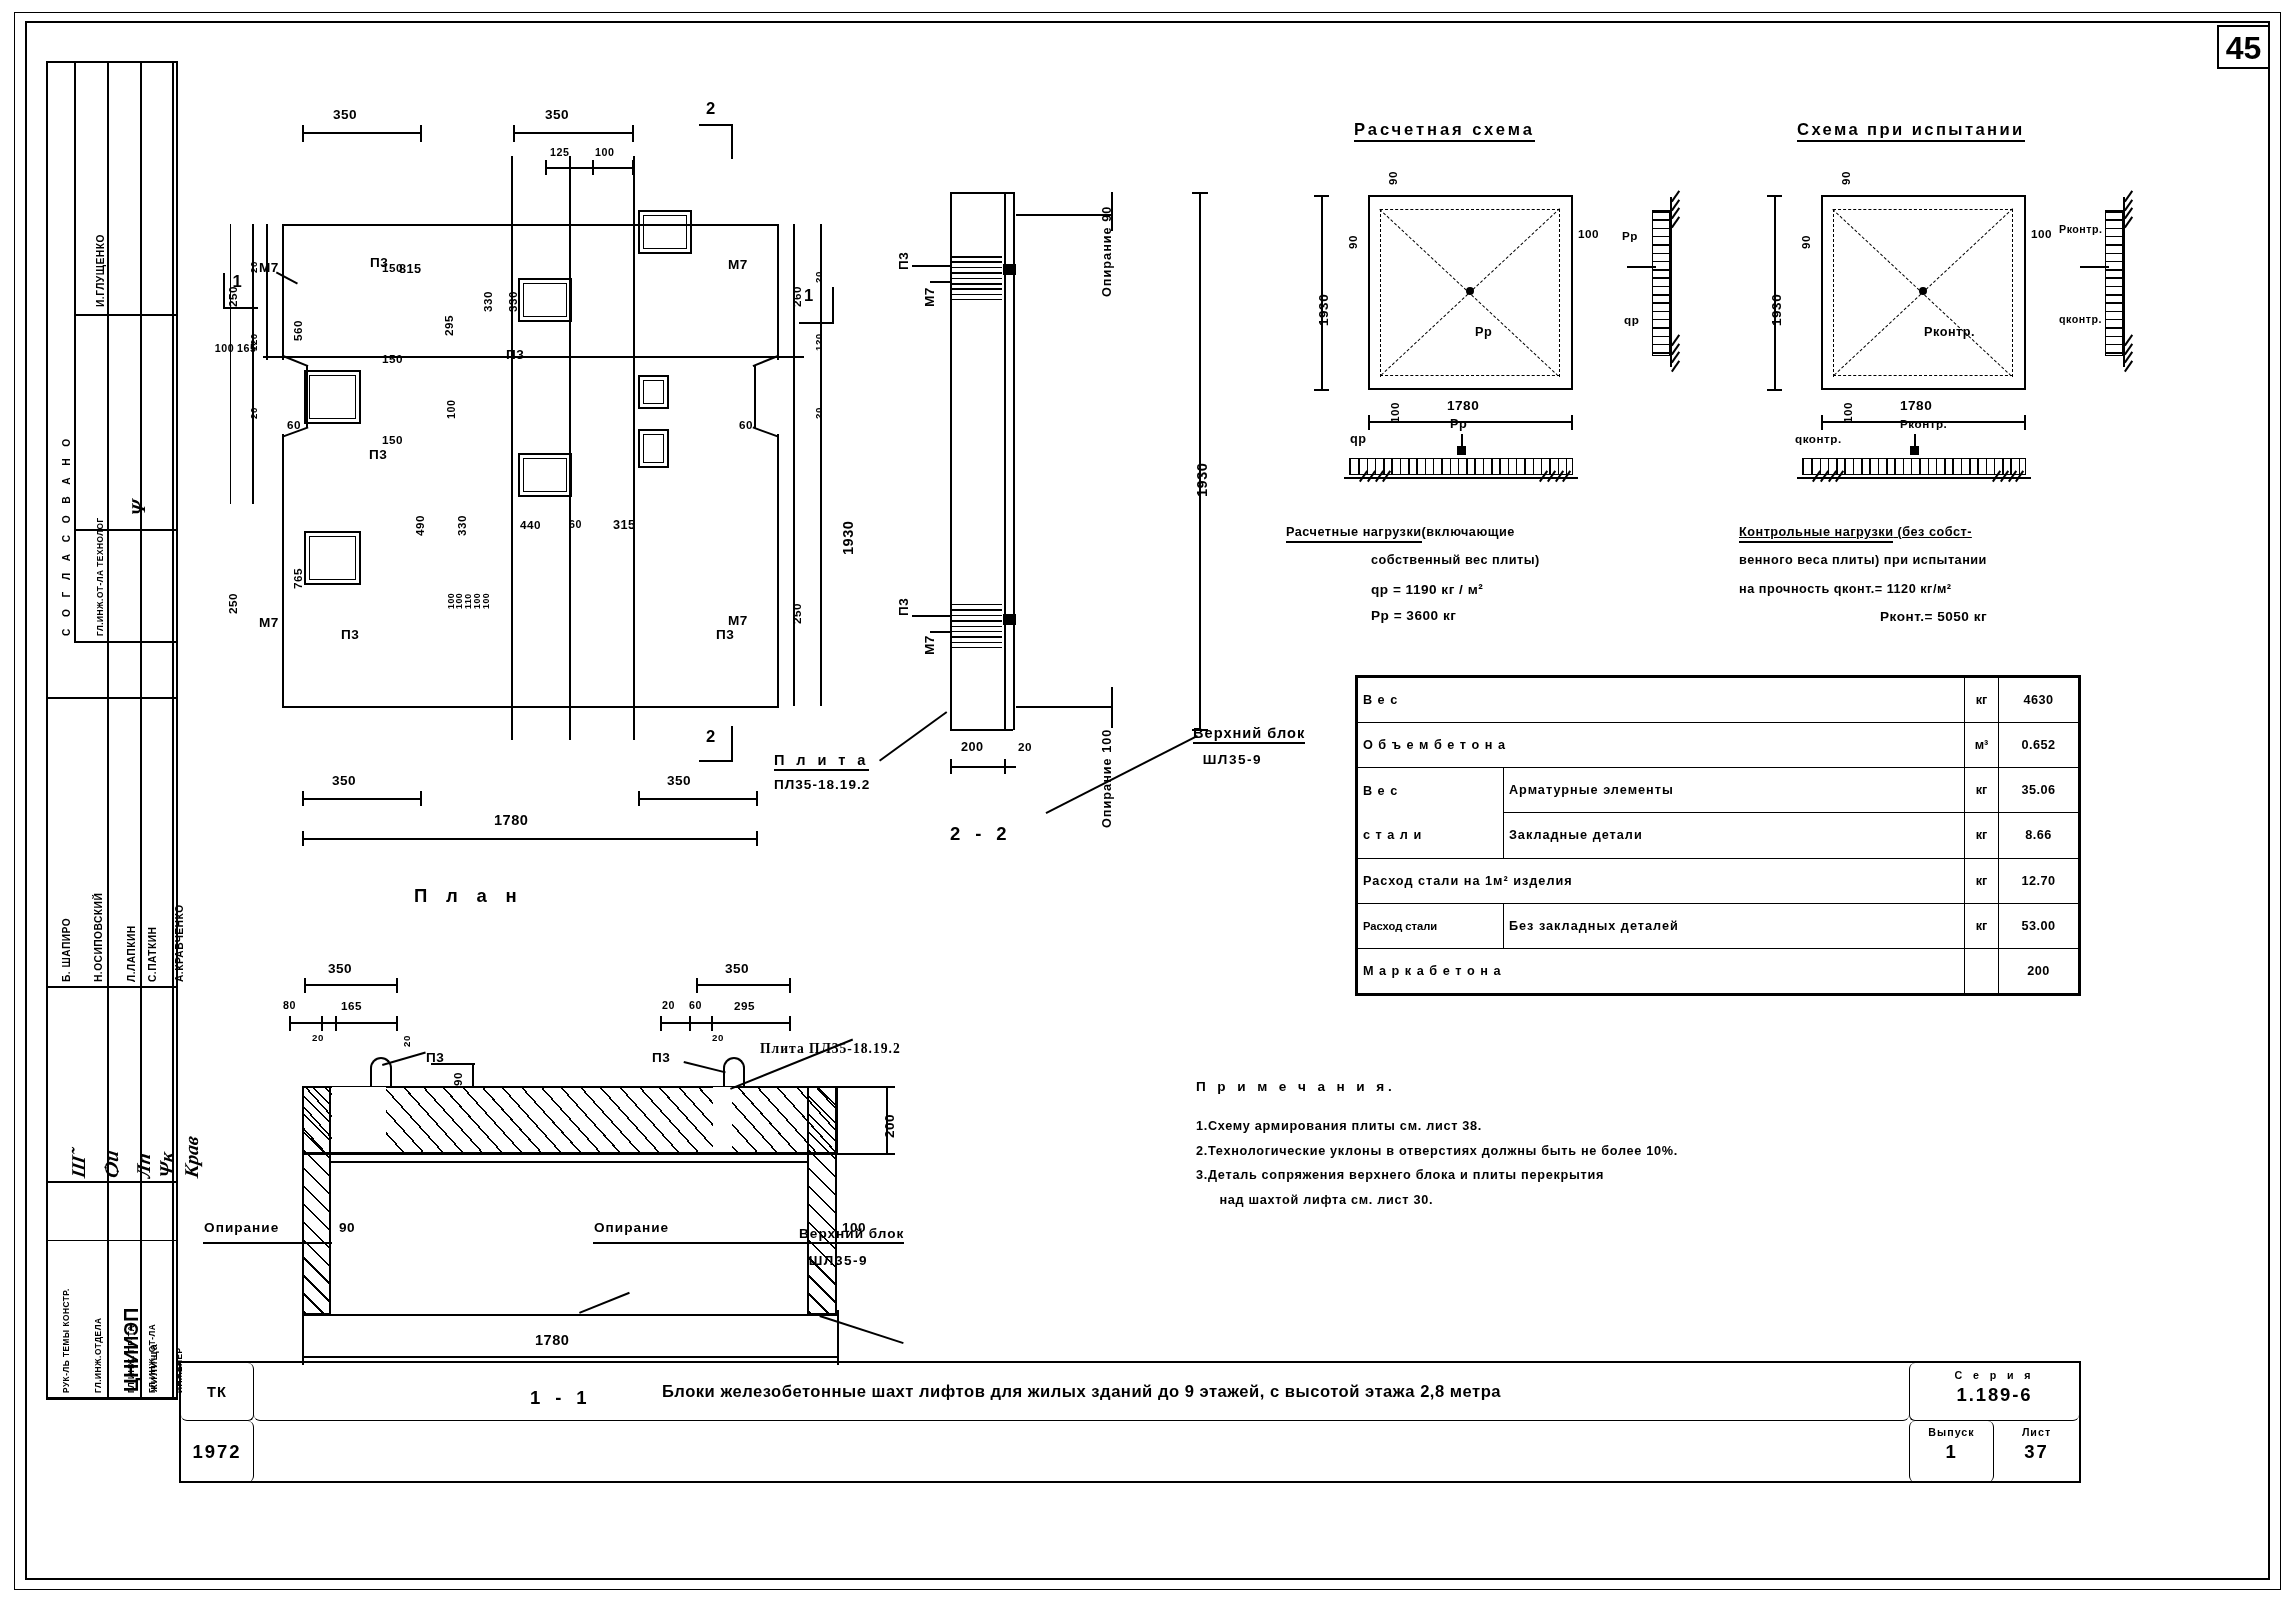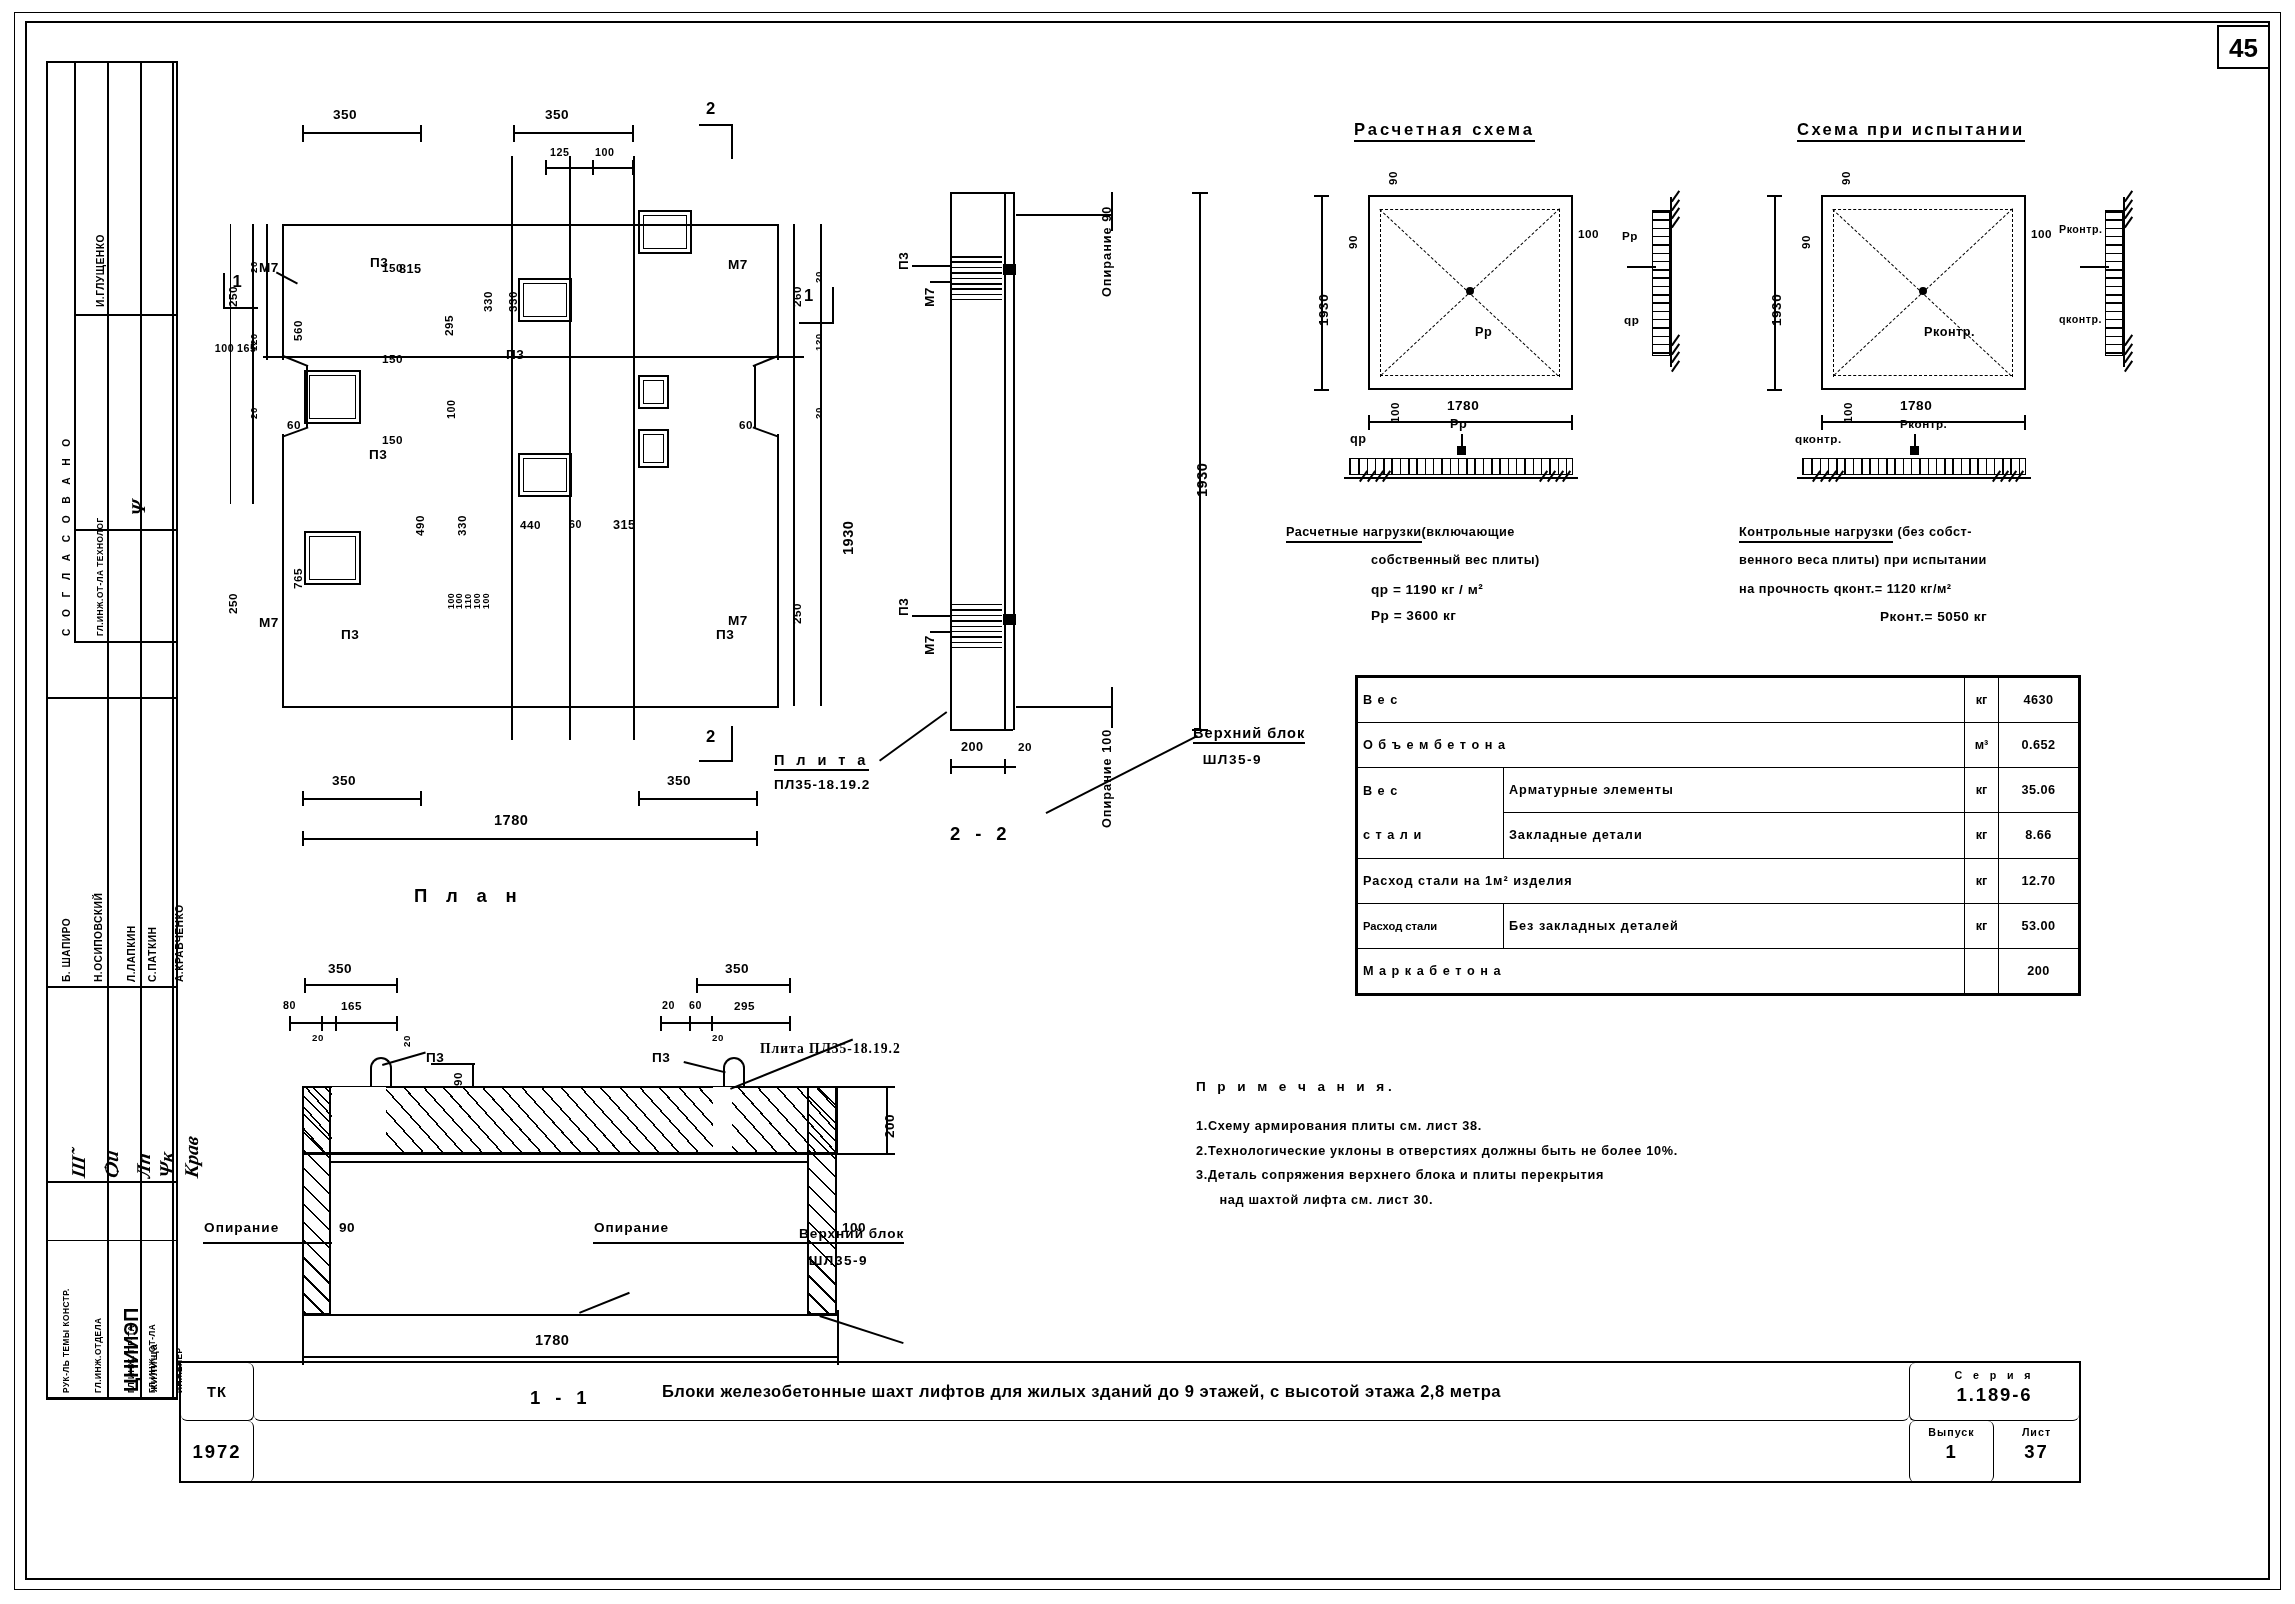--- a/index.html
+++ b/index.html
@@ -39,21 +39,21 @@
             transform:rotate(-90deg); transform-origin:0 0; }
   .sigscript { position:absolute; font-family:"Liberation Serif", serif;
                font-style:italic; font-size:19.5px; font-weight:bold;
                transform:rotate(-90deg) skewX(-8deg); transform-origin:0 0;
                white-space:nowrap; }
 
   
   #pagebadge { right:25px; top:25px; width:53px; height:44px;
                border:2.4px solid #000; }
   #pagebadge span { display:block; text-align:center; line-height:42px;
-                    font-size:26px; font-weight:bold; }
+                    font-size:32px; font-weight:bold; }
 
   
   #spec { left:1355px; top:675px; width:726px; height:321px;
           border:2.4px solid #000; }
   #spec table { width:100%; height:100%; border-collapse:collapse; }
   #spec td { border:1.5px solid #000; font-weight:bold; font-size:12.7px;
              letter-spacing:1px; padding:1px 4.9px; }
   #spec .hd { text-align:center; letter-spacing:2.4px; font-size:13.6px;
               border-bottom:2.4px solid #000; }
   #spec .unit { text-align:center; width:34px; letter-spacing:0; }
@@ -587,21 +587,21 @@
     <i style="left:15.6px;top:0"></i>
       <i style="left:23.4px;top:0"></i>
   </div>
   <div class="ground" style="left:253px; top:364px;">
     <i style="left:0;top:0"></i>
       <i style="left:7.8px;top:0"></i>
     <i style="left:15.6px;top:0"></i>
       <i style="left:23.4px;top:0"></i>
   </div>
 
-  <div class="txt f26" style="left:0; top:409px; letter-spacing:0.5px;">
+  <div class="txt f26" style="left:0; top:409px; letter-spacing:0.5px;text-decoration:underline;">
     <span class="ul">Контрольные нагрузки</span><span> (без собст-</span>
   </div>
   <div class="txt f26" style="left:0; top:437px; letter-spacing:0.5px;">венного веса плиты) при испытании</div>
   <div class="txt f26" style="left:0; top:466px; letter-spacing:0.5px;">на прочность   qконт.= 1120 кг/м²</div>
   <div class="txt f28" style="left:141px; top:493px; letter-spacing:0.5px;">Pконт.= 5050 кг</div>
 </div>
 
 <div class="abs" id="spec">
   <table>
     <tbody>

